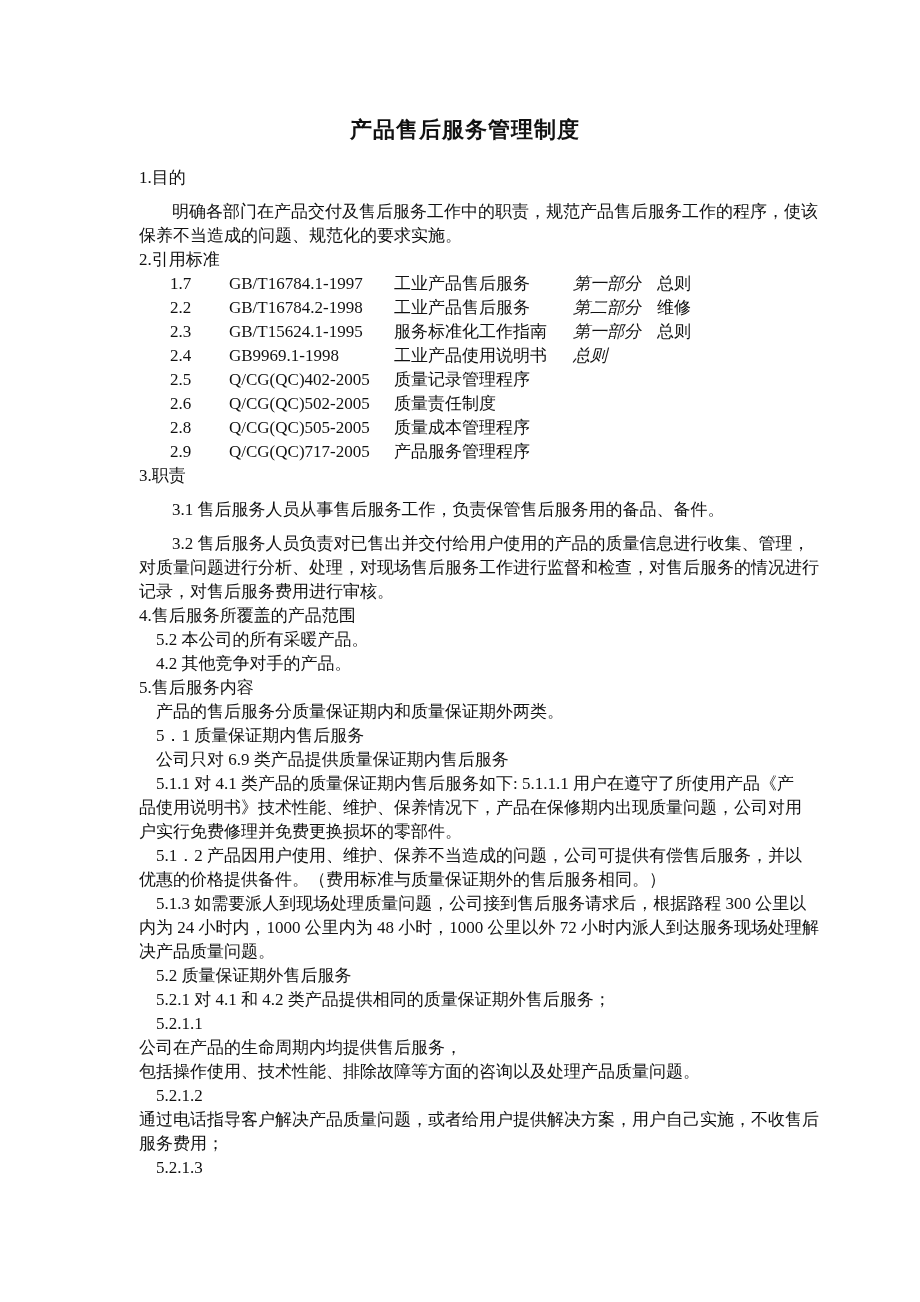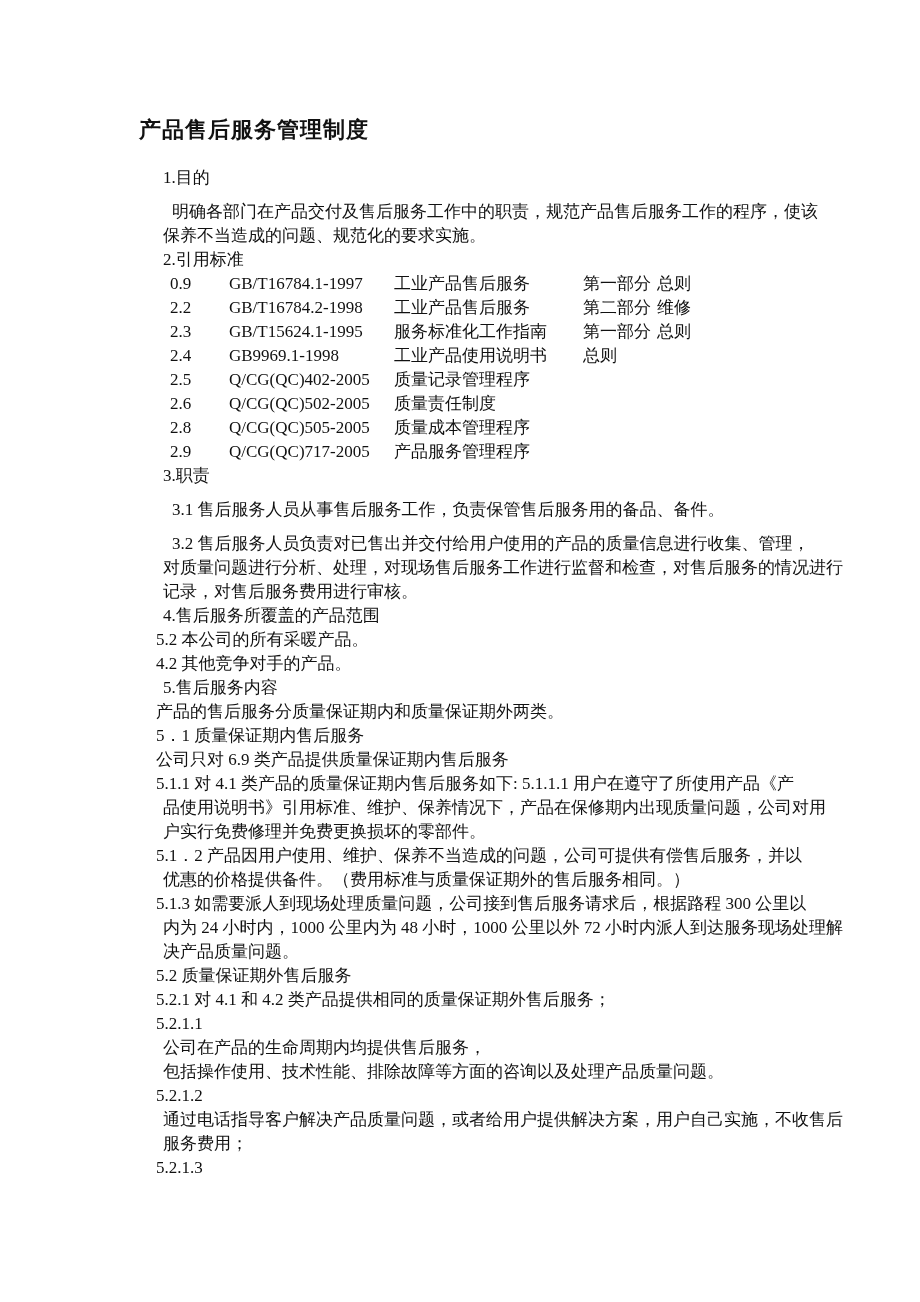--- a/index.html
+++ b/index.html
@@ -18,68 +18,68 @@
   }
   .content {
     position: absolute;
     left: 139px;
     top: 112px;
     width: 652px;
   }
   .doc-title {
     height: 36px;
     line-height: 36px;
-    text-align: left;
+    text-align: center;
     font-size: 22px;
     font-weight: bold;
     letter-spacing: 1px;
     margin-bottom: 18px;
     white-space: nowrap;
   }
   .line {
     height: 24px;
     line-height: 24px;
     font-size: 17px;
     white-space: nowrap;
   }
-  .i0 { padding-left: 0; margin-left: 24px; }
+  .i0 { padding-left: 0; }
   .i1 { padding-left: 17px; }
   .i2 { padding-left: 33px; margin-top: 10px; }
   .std-row {
     position: relative;
     height: 24px;
     font-size: 17px;
     line-height: 24px;
   }
   .std-row span {
     position: absolute;
     top: 0;
     white-space: nowrap;
   }
   .c-num  { left: 31px;  }
   .c-code { left: 90px;  }
   .c-name { left: 255px; }
-  .c-part { left: 444px; }
+  .c-part { left: 434px; font-style: italic; }
   .c-note { left: 518px; }
 </style>
 </head>
 <body>
 
 <div class="page">
   <div class="content">
 
     <div class="doc-title">产品售后服务管理制度</div>
 
     <div class="line i0">1.目的</div>
     <div class="line i2">明确各部门在产品交付及售后服务工作中的职责，规范产品售后服务工作的程序，使该</div>
     <div class="line i0">保养不当造成的问题、规范化的要求实施。</div>
     <div class="line i0">2.引用标准</div>
 
     <div class="std-row">
-      <span class="c-num">0.9</span>
+      <span class="c-num">1.7</span>
       <span class="c-code">GB/T16784.1-1997</span>
       <span class="c-name">工业产品售后服务</span>
       <span class="c-part">第一部分</span>
       <span class="c-note">总则</span>
     </div>
     <div class="std-row">
       <span class="c-num">2.2</span>
       <span class="c-code">GB/T16784.2-1998</span>
       <span class="c-name">工业产品售后服务</span>
       <span class="c-part">第二部分</span>
@@ -134,21 +134,21 @@
     <div class="line i0">对质量问题进行分析、处理，对现场售后服务工作进行监督和检查，对售后服务的情况进行</div>
     <div class="line i0">记录，对售后服务费用进行审核。</div>
     <div class="line i0">4.售后服务所覆盖的产品范围</div>
     <div class="line i1">5.2 本公司的所有采暖产品。</div>
     <div class="line i1">4.2 其他竞争对手的产品。</div>
     <div class="line i0">5.售后服务内容</div>
     <div class="line i1">产品的售后服务分质量保证期内和质量保证期外两类。</div>
     <div class="line i1">5．1 质量保证期内售后服务</div>
     <div class="line i1">公司只对 6.9 类产品提供质量保证期内售后服务</div>
     <div class="line i1">5.1.1 对 4.1 类产品的质量保证期内售后服务如下: 5.1.1.1 用户在遵守了所使用产品《产</div>
-    <div class="line i0">品使用说明书》引用标准、维护、保养情况下，产品在保修期内出现质量问题，公司对用</div>
+    <div class="line i0">品使用说明书》技术性能、维护、保养情况下，产品在保修期内出现质量问题，公司对用</div>
     <div class="line i0">户实行免费修理并免费更换损坏的零部件。</div>
     <div class="line i1">5.1．2  产品因用户使用、维护、保养不当造成的问题，公司可提供有偿售后服务，并以</div>
     <div class="line i0">优惠的价格提供备件。（费用标准与质量保证期外的售后服务相同。）</div>
     <div class="line i1">5.1.3 如需要派人到现场处理质量问题，公司接到售后服务请求后，根据路程 300 公里以</div>
     <div class="line i0">内为 24 小时内，1000 公里内为 48 小时，1000 公里以外 72 小时内派人到达服务现场处理解</div>
     <div class="line i0">决产品质量问题。</div>
     <div class="line i1">5.2 质量保证期外售后服务</div>
     <div class="line i1">5.2.1   对 4.1 和 4.2 类产品提供相同的质量保证期外售后服务；</div>
     <div class="line i1">5.2.1.1</div>
     <div class="line i0">公司在产品的生命周期内均提供售后服务，</div>

